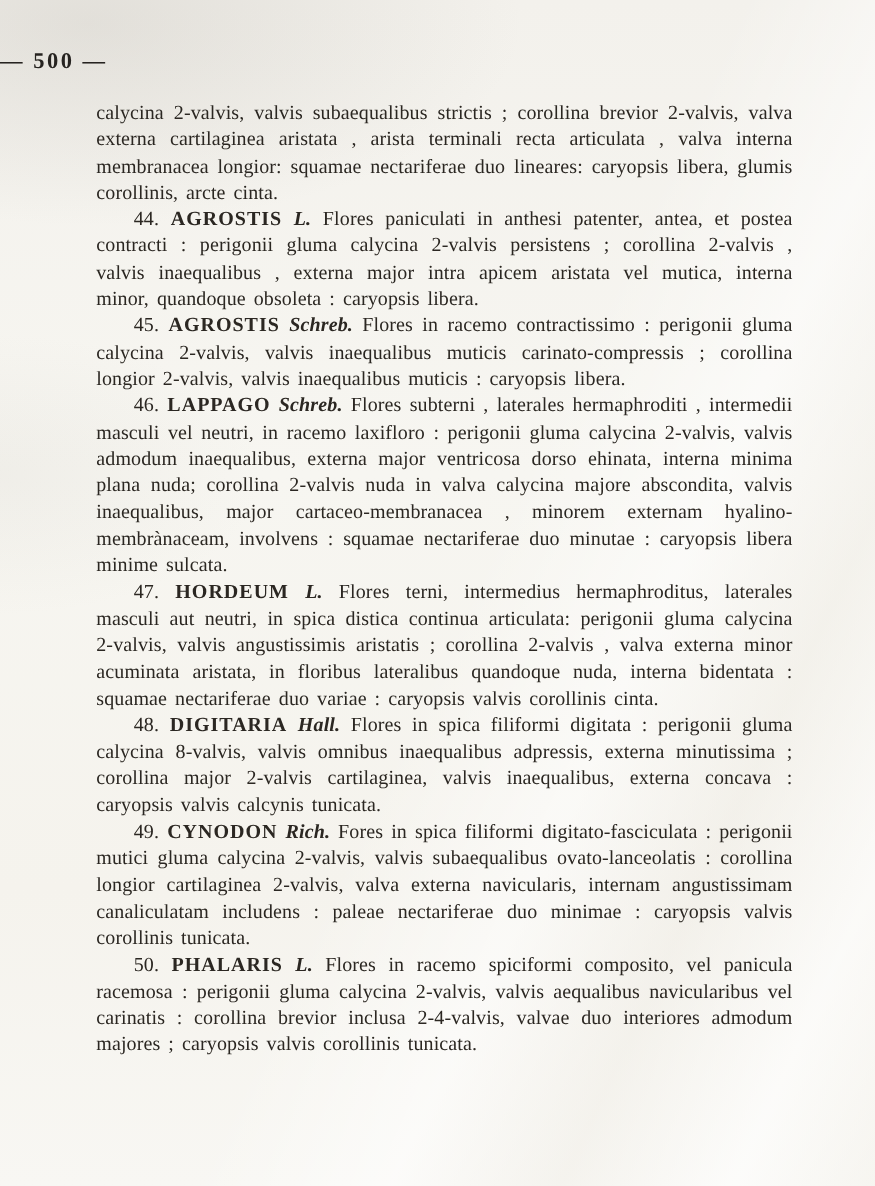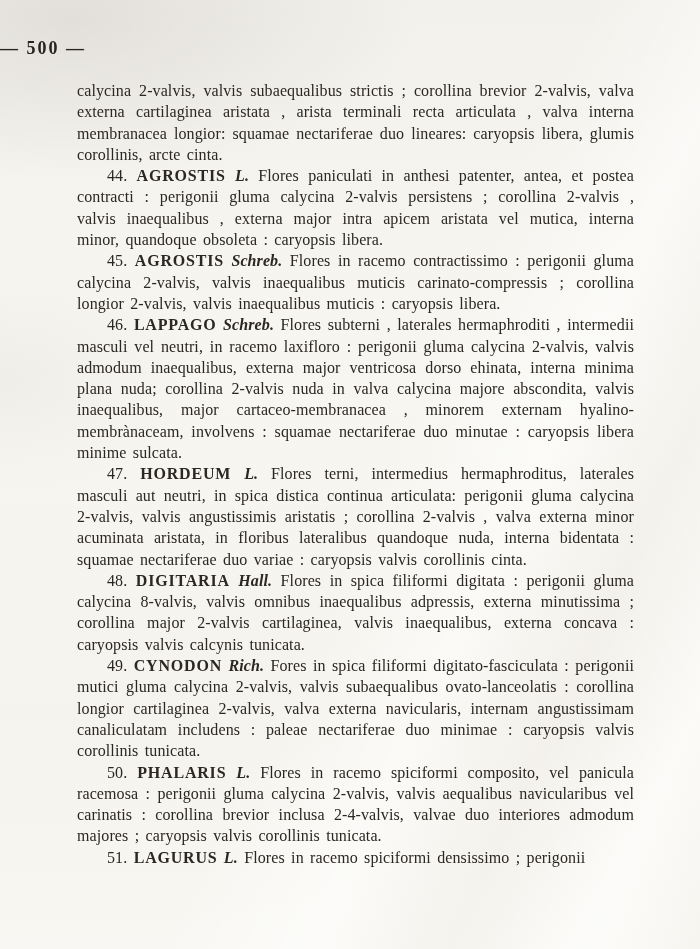--- a/index.html
+++ b/index.html
@@ -83,16 +83,15 @@
     <p class="entry"><span class="entry-number">46.</span> <span class="genus-name">LAPPAGO</span> <span class="genus-authority">Schreb.</span> <span>Flores subterni , laterales hermaphroditi , intermedii masculi vel neutri, in racemo laxifloro : perigonii gluma calycina 2-valvis, valvis admodum inaequalibus, externa major ventricosa dorso ehinata, interna minima plana nuda; corollina 2-valvis nuda in valva calycina majore abscondita, valvis inaequalibus, major cartaceo-membranacea , minorem externam hyalino-membrànaceam, involvens : squamae nectariferae duo minutae : caryopsis libera minime sulcata.</span></p>
 
     <p class="entry"><span class="entry-number">47.</span> <span class="genus-name">HORDEUM</span> <span class="genus-authority">L.</span> <span>Flores terni, intermedius hermaphroditus, laterales masculi aut neutri, in spica distica continua articulata: perigonii gluma calycina 2-valvis, valvis angustissimis aristatis ; corollina 2-valvis , valva externa minor acuminata aristata, in floribus lateralibus quandoque nuda, interna bidentata : squamae nectariferae duo variae : caryopsis valvis corollinis cinta.</span></p>
 
     <p class="entry"><span class="entry-number">48.</span> <span class="genus-name">DIGITARIA</span> <span class="genus-authority">Hall.</span> <span>Flores in spica filiformi digitata : perigonii gluma calycina 8-valvis, valvis omnibus inaequalibus adpressis, externa minutissima ; corollina major 2-valvis cartilaginea, valvis inaequalibus, externa concava : caryopsis valvis calcynis tunicata.</span></p>
 
     <p class="entry"><span class="entry-number">49.</span> <span class="genus-name">CYNODON</span> <span class="genus-authority">Rich.</span> <span>Fores in spica filiformi digitato-fasciculata : perigonii mutici gluma calycina 2-valvis, valvis subaequalibus ovato-lanceolatis : corollina longior cartilaginea 2-valvis, valva externa navicularis, internam angustissimam canaliculatam includens : paleae nectariferae duo minimae : caryopsis valvis corollinis tunicata.</span></p>
 
     <p class="entry"><span class="entry-number">50.</span> <span class="genus-name">PHALARIS</span> <span class="genus-authority">L.</span> <span>Flores in racemo spiciformi composito, vel panicula racemosa : perigonii gluma calycina 2-valvis, valvis aequalibus navicularibus vel carinatis : corollina brevior inclusa 2-4-valvis, valvae duo interiores admodum majores ; caryopsis valvis corollinis tunicata.</span></p>
 
-    <p class="entry"><span class="entry-number">51.</span> <span class="genus-name">LAGURUS</span> <span class="genus-authority">L.</span> <span>Flores in racemo spiciformi densissimo ; perigonii</span></p>
 
   </div>
 </div>
 
 </body></html>

